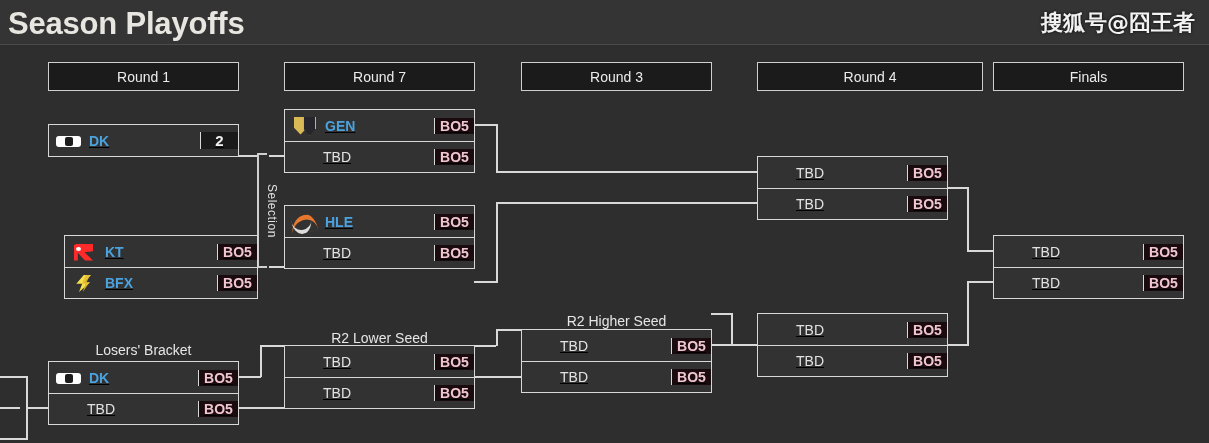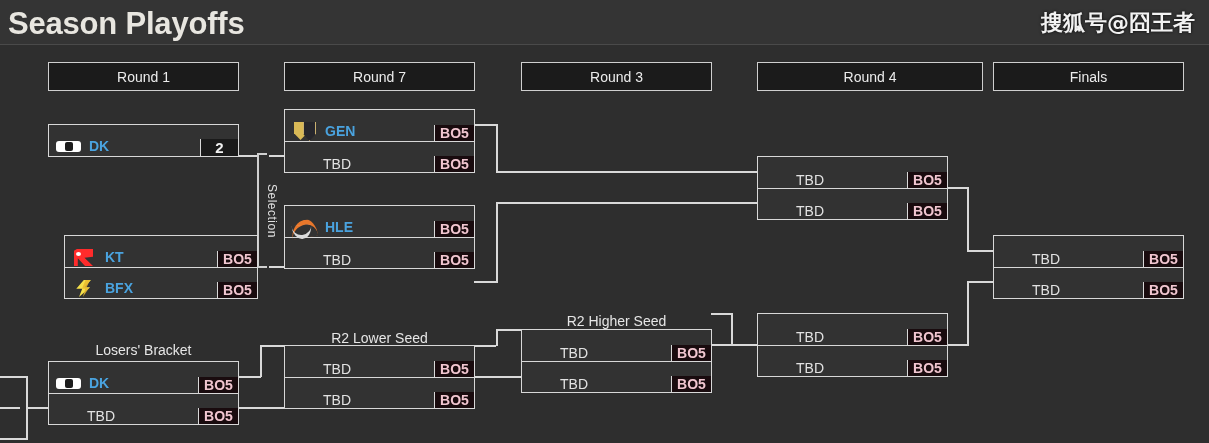--- a/index.html
+++ b/index.html
@@ -42,21 +42,21 @@
     display: flex; align-items: center; justify-content: center;
   }
 
   
   .match {
     position: absolute;
     border: 1px solid #d8d8d8;
     background: #323232;
   }
   .row {
-    display: flex; align-items: flex-end; height: 31px;
+    display: flex; align-items: center; height: 31px; text-decoration: underline;
   }
   .row + .row { border-top: 1px solid #d8d8d8; }
   .team {
     flex: 1; display: flex; align-items: center;
     position: relative; min-width: 0;
   }
   .team .logo {
     width: 28px; height: 20px; margin-left: 6px;
     flex: 0 0 28px; position: relative;
   }

